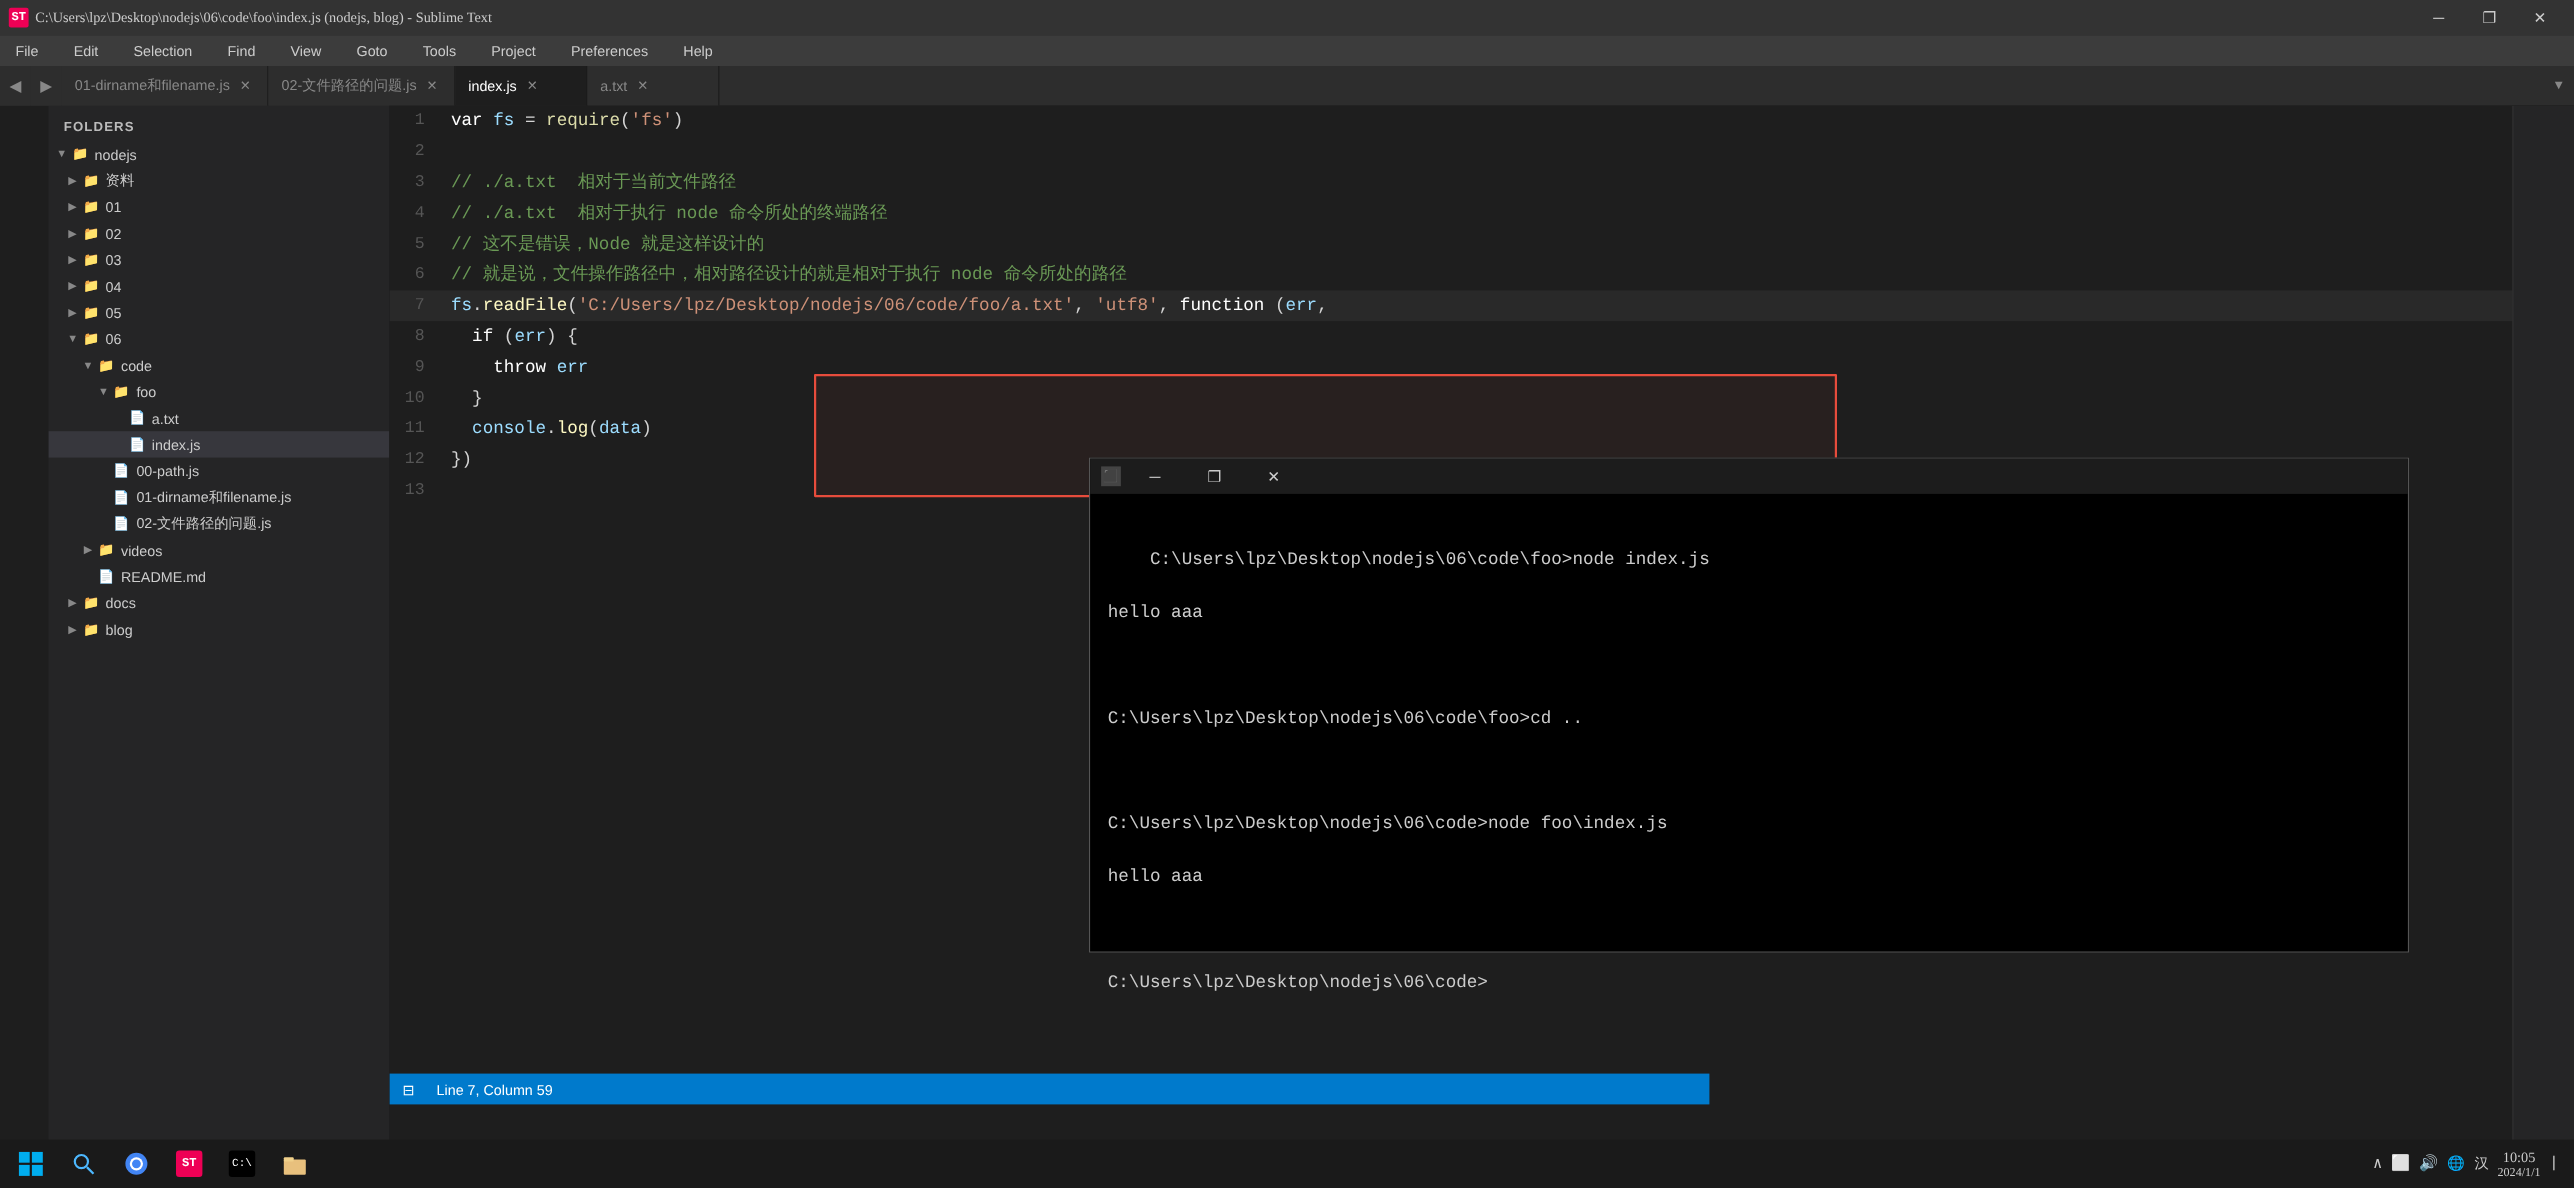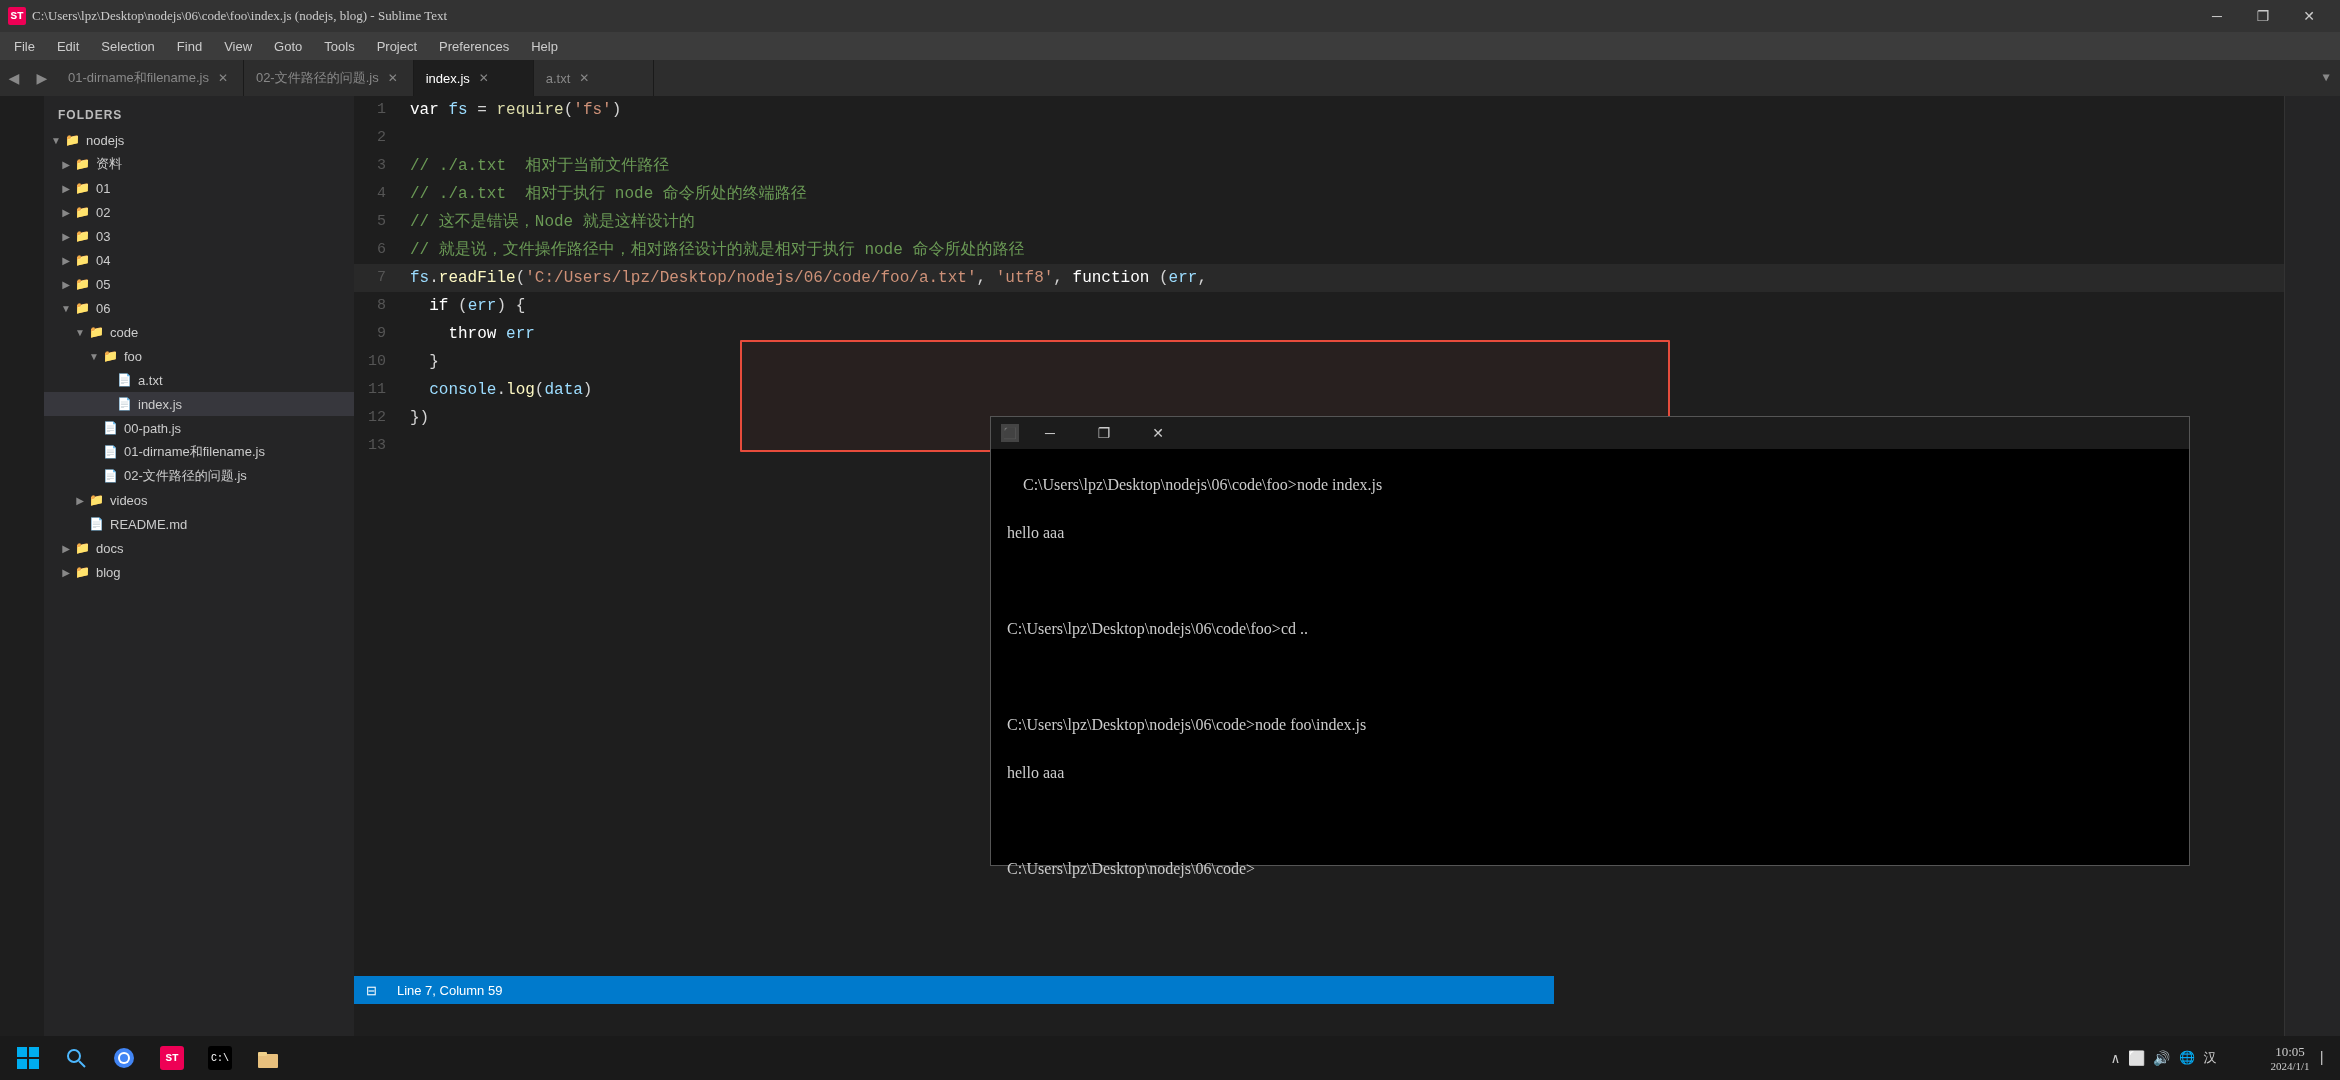--- a/index.html
+++ b/index.html
@@ -63,21 +63,21 @@
     }
 
     
     .menu-bar {
       width: 100%;
       height: 28px;
       background: #3c3c3c;
       display: flex;
       align-items: center;
       padding: 0 4px;
-      gap: 2px;
+      gap: 12px;
     }
     .menu-item {
       color: #ccc;
       font-size: 13px;
       font-family: 'Segoe UI', sans-serif;
       padding: 4px 10px;
       cursor: pointer;
       border-radius: 2px;
     }
 
@@ -316,22 +316,22 @@
       color: #fff;
     }
     .cmd-title-text {
       color: #fff;
       font-size: 13px;
       font-family: 'Segoe UI', sans-serif;
       flex: 1;
     }
     .cmd-content {
       flex: 1;
-      padding: 0 16px;
-      font-family: Liberation Serif, serif;
+      padding: 24px 16px;
+      font-family: Liberation Mono, monospace;
       font-size: 16px;
       color: #ccc;
       white-space: pre;
       line-height: 1.5;
     }
     .cmd-prompt { color: #ccc; }
     .cmd-output { color: #ccc; }
 
     
     .taskbar {
@@ -662,19 +662,19 @@
   <div class="taskbar-btn">
     <svg width="24" height="24" viewBox="0 0 24 24">
       <rect x="2" y="8" width="20" height="14" fill="#e8c07d" rx="1"></rect>
       <rect x="2" y="6" width="9" height="4" fill="#f0d08a" rx="1"></rect>
     </svg>
   </div>
   <div class="taskbar-right">
     <span style="color:#ccc;font-size:14px;">∧ ⬜ 🔊</span>
     <span style="color:#ccc;font-size:13px;font-family:Segoe UI;">🌐</span>
     <span style="color:#ccc;font-size:13px;font-family:Segoe UI;">汉</span>
-    <div style="text-align:center;margin-left:46px;">
+    <div style="text-align:center;">
       <div style="color:#ccc;font-size:13px;font-family:Segoe UI;">10:05</div>
       <div style="color:#ccc;font-size:11px;font-family:Segoe UI;">2024/1/1</div>
     </div>
     <span style="color:#ccc;font-size:14px;">|</span>
   </div>
 </div>
 
 </body></html>

